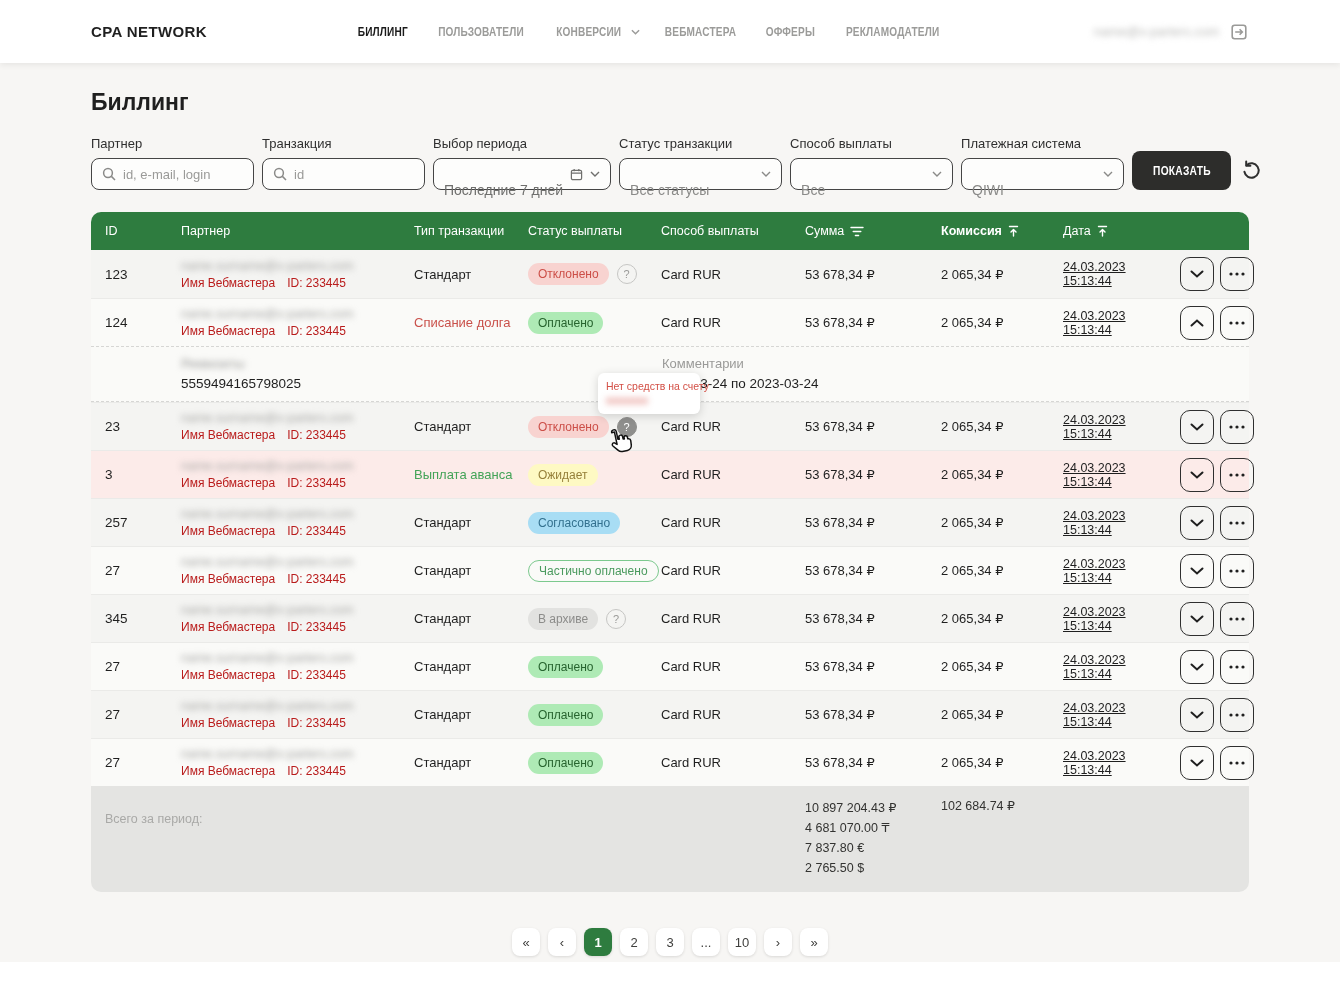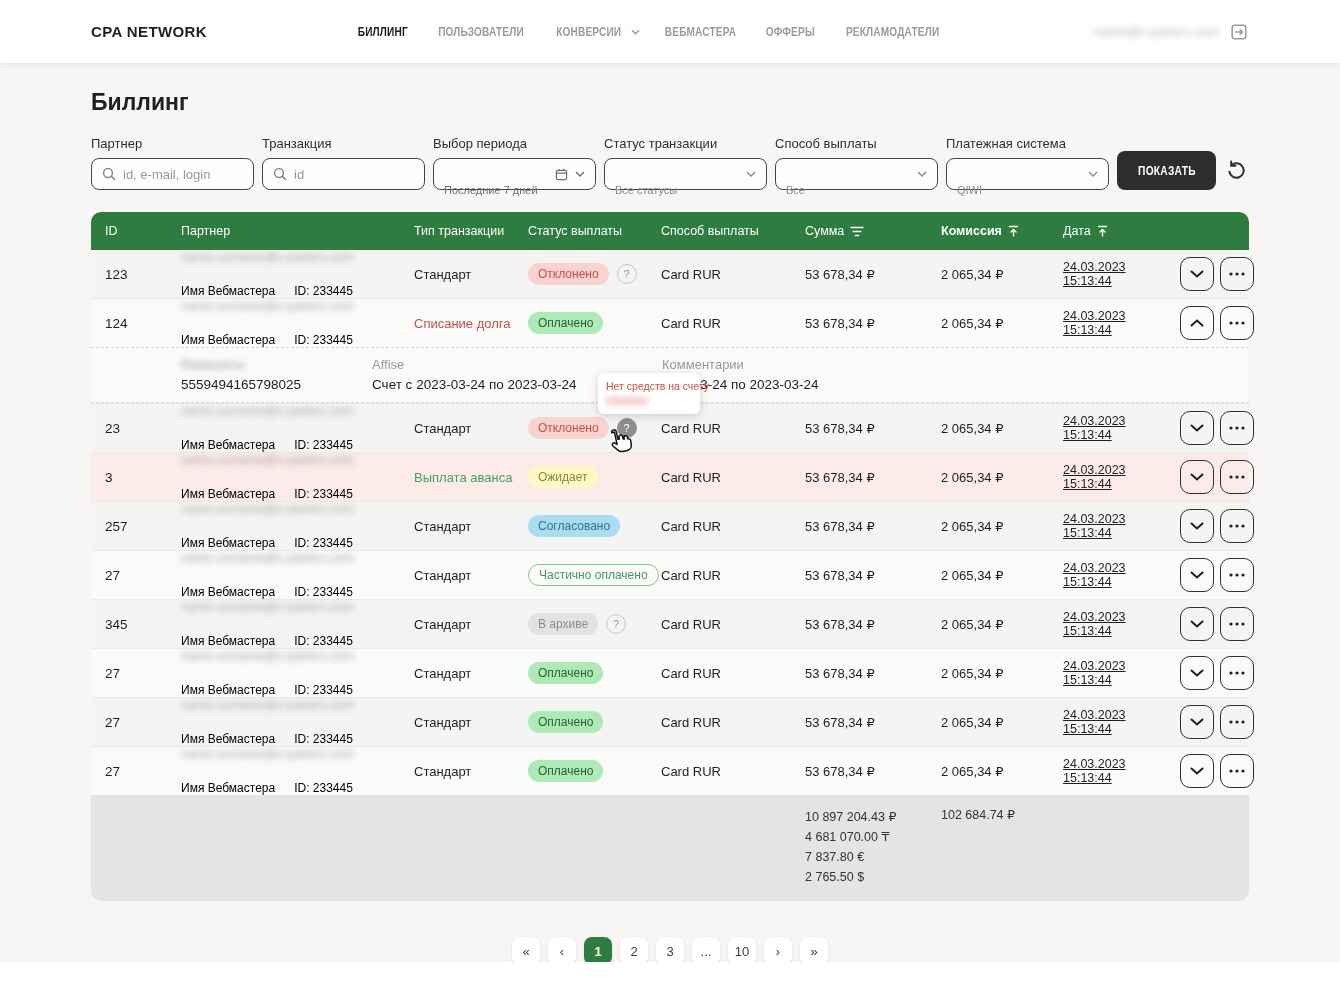--- a/index.html
+++ b/index.html
@@ -26,21 +26,21 @@
 
   
   .filters { display:flex; align-items:flex-end; gap:8px; margin-top:20px; }
   .filter { flex:0 0 163px; }
   .filter-label { font-size:13px; color:#2f2f2f; margin-bottom:7px; }
   .control { height:32px; border:1px solid #454545; border-radius:8px; background:#fdfdfc;
     display:flex; align-items:center; padding:0 10px; gap:7px; cursor:pointer; }
   .control input { border:none; outline:none; background:transparent; width:100%;
     font-size:13px; color:#2f2f2f; font-family:inherit; }
   .control input::placeholder { color:#9a9a98; }
-  .select-value { font-size:11px; color:#8a8a88; flex:1; white-space:nowrap; overflow:hidden;margin-top:32px; }
+  .select-value { font-size:14px; color:#8a8a88; flex:1; white-space:nowrap; overflow:hidden;margin-top:32px; }
   .icon svg { display:block; }
   .chev-right { margin-left:auto; }
   .show-btn { flex:0 0 99px; height:39px; background:#2d2d2b; color:#fff; border:none;
     border-radius:8px; font-size:12px; font-weight:700; cursor:pointer; font-family:inherit; }
   .show-btn span { display:inline-block; transform:scaleX(.85); letter-spacing:.3px; }
   .reset-btn { margin-left:auto; background:none; border:none; cursor:pointer; padding:2px; }
 
   
   .table-wrap { margin-top:22px; position:relative; }
   .grid { display:grid; grid-template-columns:90px 233px 114px 133px 144px 136px 122px 117px 1fr;
@@ -50,21 +50,21 @@
   .th.bold { font-weight:700; }
   .c-pad { padding-left:14px; }
 
   .trow { min-height:48px; background:#f4f4f2; border-top:1px solid #eaeae8; }
   .trow.alt { background:#fafaf8; }
   .trow.highlighted { background:#fcebe9; }
   .trow:first-of-type { border-top:none; }
   .c { font-size:13px; }
   .c-id { padding-left:14px; font-size:13.5px; }
   .partner-email { font-size:12.5px; color:#a6a6a4; }
-  .partner-sub { font-size:12px; color:#000000; margin-top:20px; display:flex; gap:19px; }
+  .partner-sub { font-size:12px; color:#b91c1c; margin-top:3px; display:flex; gap:12px; }
   .type-default { color:#1f1f1f; }
   .type-debt { color:#c9504a; }
   .type-advance { color:#43a357; }
   .pill { display:inline-flex; align-items:center; height:22px; padding:0 10px;
     border-radius:12px; font-size:12px; white-space:nowrap; }
   .pill-rejected { background:#f8d3d0; color:#cc4f48; }
   .pill-paid { background:#aeeab5; color:#27642f; }
   .pill-waiting { background:#fef9c3; color:#96803a; }
   .pill-agreed { background:#a8ddf4; color:#33718f; }
   .pill-partial { background:transparent; border:1px solid #7cc98e; color:#4a9a5e; }
@@ -355,24 +355,20 @@
                 <circle cx="14" cy="2" r="1.6"></circle>
               </svg>
             </button>
           </div>
         </div>
         <div class="detail">
           <div class="dcol1">
             <div class="detail-label blur">Реквизиты</div>
             <div class="detail-value">5559494165798025</div>
           </div>
-          <div class="dcol2">
-            <div class="detail-label">Affise</div>
-            <div class="detail-value">Счет с 2023-03-24 по 2023-03-24</div>
-          </div>
           <div class="dcol3">
             <div class="detail-label">Комментарии</div>
             <div class="detail-value">Счет с 2023-03-24 по 2023-03-24</div>
           </div>
         </div>
         <div class="grid trow">
           <div class="c c-id">23</div>
           <div class="c">
             <div class="partner-email blur">name.surname@x-parters.com</div>
             <div class="partner-sub">
@@ -649,20 +645,21 @@
                 <circle cx="2" cy="2" r="1.6"></circle>
                 <circle cx="8" cy="2" r="1.6"></circle>
                 <circle cx="14" cy="2" r="1.6"></circle>
               </svg>
             </button>
           </div>
         </div>
       </div>
 
     <div class="grid totals">
+      <div class="totals-label">Всего за период:</div>
       <div class="totals-sums" id="totals-sums">
           <div>10 897 204.43 ₽</div>
           <div>4 681 070.00 ₸</div>
           <div>7 837.80 €</div>
           <div>2 765.50 $</div>
         </div>
       <div class="totals-commission">102 684.74 ₽</div>
     </div>
 
     <div class="tooltip">

